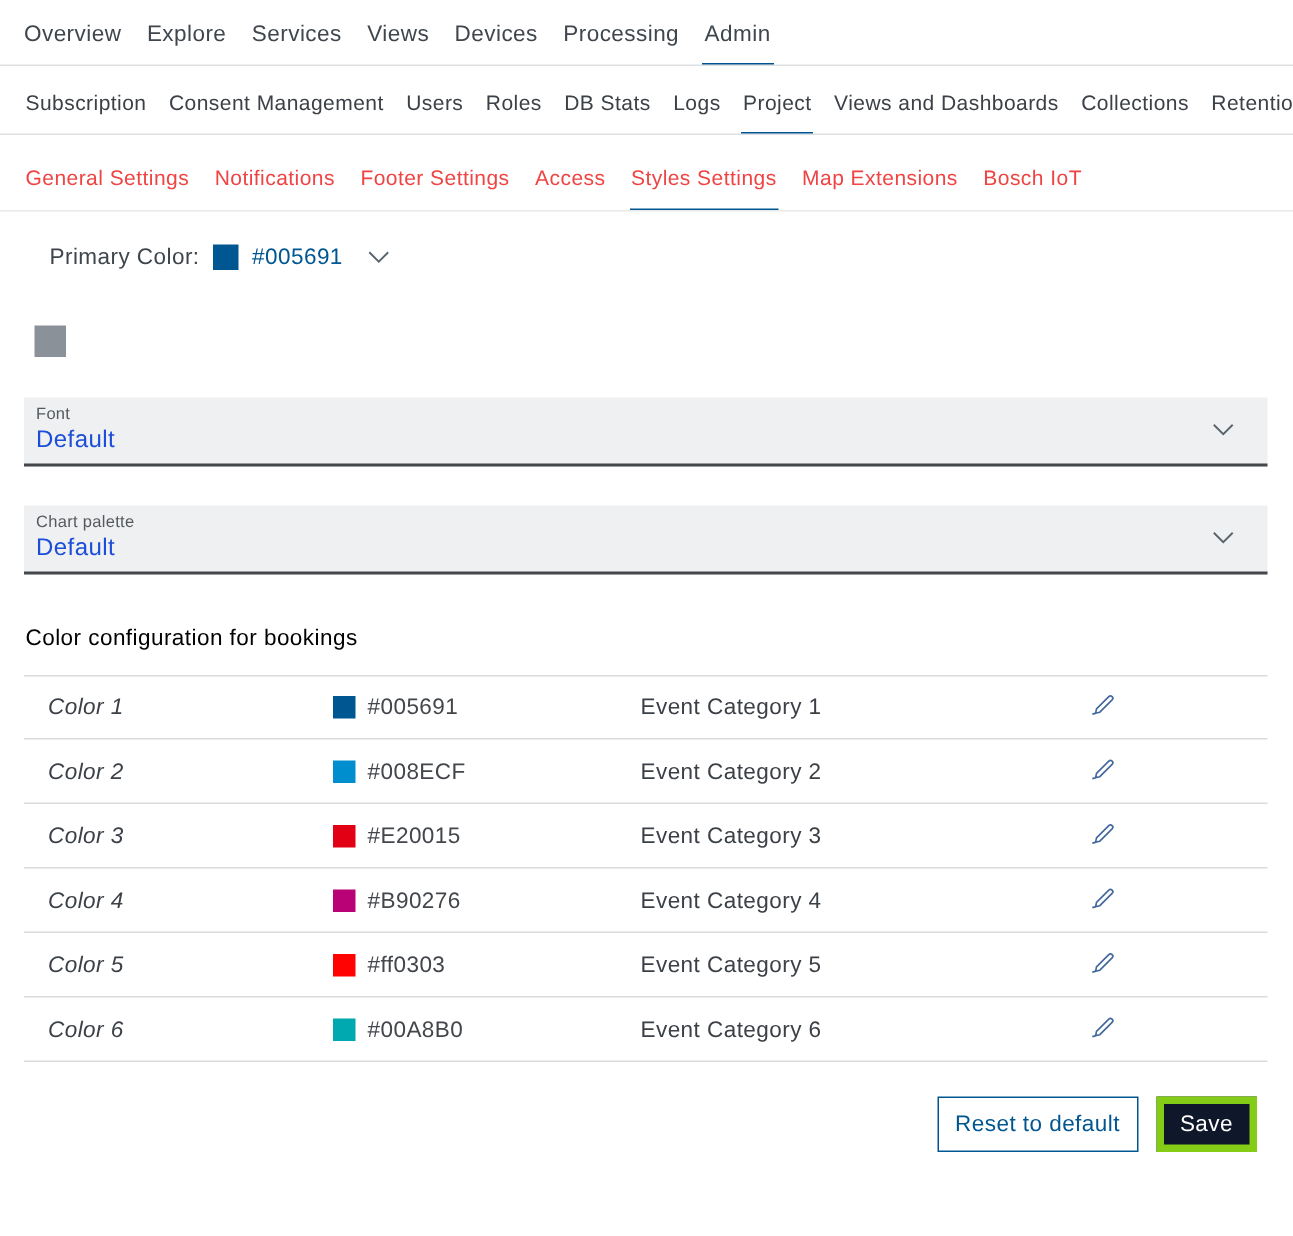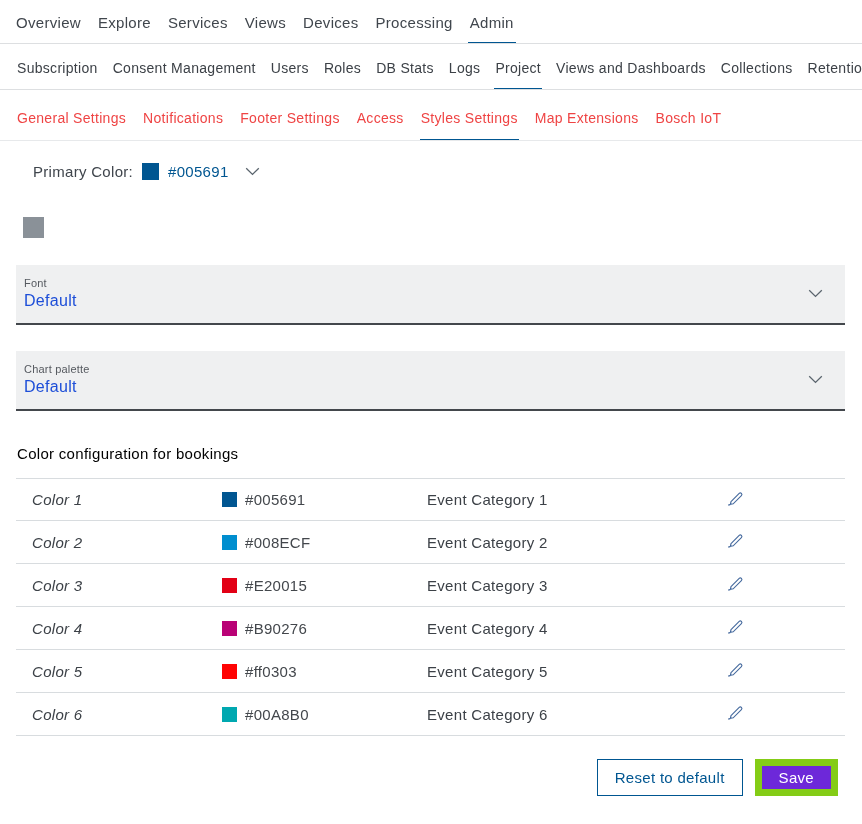--- a/index.html
+++ b/index.html
@@ -30,21 +30,21 @@
   .pc-label { color: #3f454c; }
   .swatch { display: inline-block; width: 17px; height: 17px; flex: 0 0 auto; }
   .pc-value { color: #005691; }
   .chev { display: inline-flex; align-items: center; color: #5a646d; margin-left: 7px; }
 
   .checkbox-row { display: flex; align-items: center; gap: 10px; margin: 37px 16px 0 23px; cursor: pointer; }
   .checkbox { width: 21px; height: 21px; background: #8a9198; flex: 0 0 auto; }
   .checkbox-label { font-size: 15px; color: #33373b; }
 
   .select {
-    margin: 27px 17px 0 16px; height: 60px; background: #eff0f1;
+    margin: 27px 17px 0 16px; height: 46px; background: #eff0f1;
     border-bottom: 2px solid #43474c; cursor: pointer;
     display: flex; align-items: center; justify-content: space-between;
     padding: 4px 22px 6px 8px;
   }
   .select + .select { margin-top: 26px; }
   .select-label { font-size: 11px; color: #55595f; letter-spacing: 0.2px; }
   .select-value { font-size: 16px; color: #1d4ed8; margin-top: 3px; }
 
   .section-title { margin: 34px 0 0 17px; font-size: 15px; font-weight: 400; color: #000000; }
 
@@ -57,25 +57,25 @@
   .trow:first-child { border-top: 1px solid #d8dcdf; }
   .cell.name { color: #3c4147; font-style: italic; }
   .hexcell { display: flex; align-items: center; gap: 8px; }
   .row-swatch { width: 15px; height: 15px; }
   .hex { color: #43474c; }
   .cell.cat { color: #3c4147; }
   .edit { display: inline-flex; color: #44699d; cursor: pointer; }
 
   .actions { display: flex; justify-content: flex-end; gap: 12px; margin: 23px 24px 0 0; }
   .btn {
-    height: 37px; padding: 0 17px; font-size: 15px; letter-spacing: 0.3px;
+    height: 37px; padding: 0 11px; font-size: 15px; letter-spacing: 0.3px;
     font-family: "Liberation Sans", sans-serif; cursor: pointer;
   }
   .btn.outline { background: #ffffff; border: 1px solid #005691; color: #005691; }
-  .btn.filled { background: #6d28d9; border: 7px solid #84cc16; color: #ffffff; }
+  .btn.filled { background: #0f172a; border: 5px solid #84cc16; color: #ffffff; }
 </style>
 </head>
 <body>
 
 <div>
 
   <nav class="nav nav1" id="nav-primary">
       <span class="nav-item">Overview</span>
       <span class="nav-item">Explore</span>
       <span class="nav-item">Services</span>

